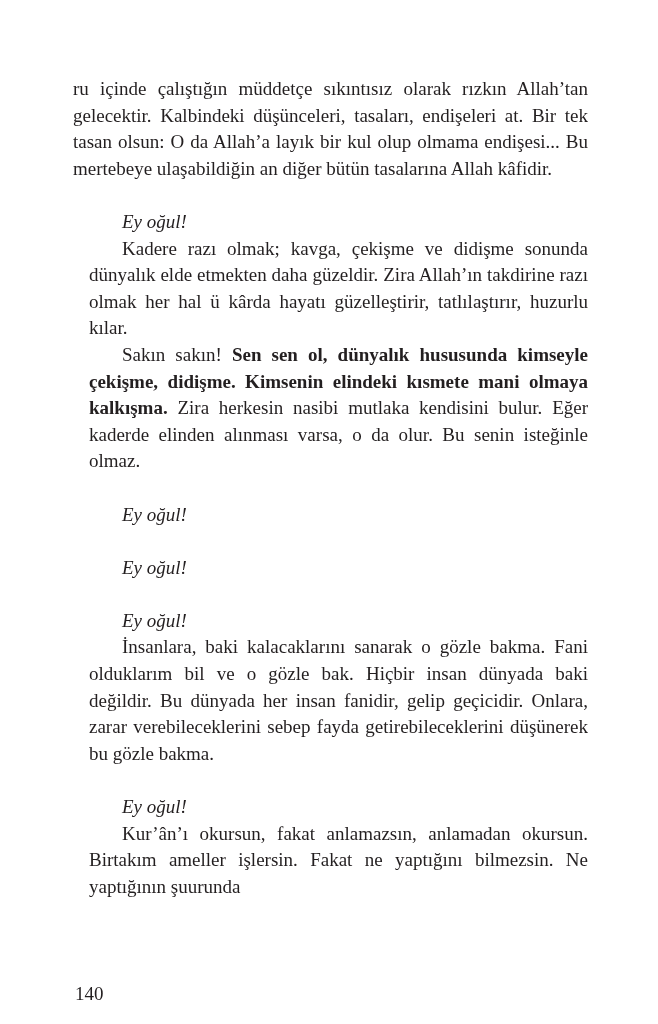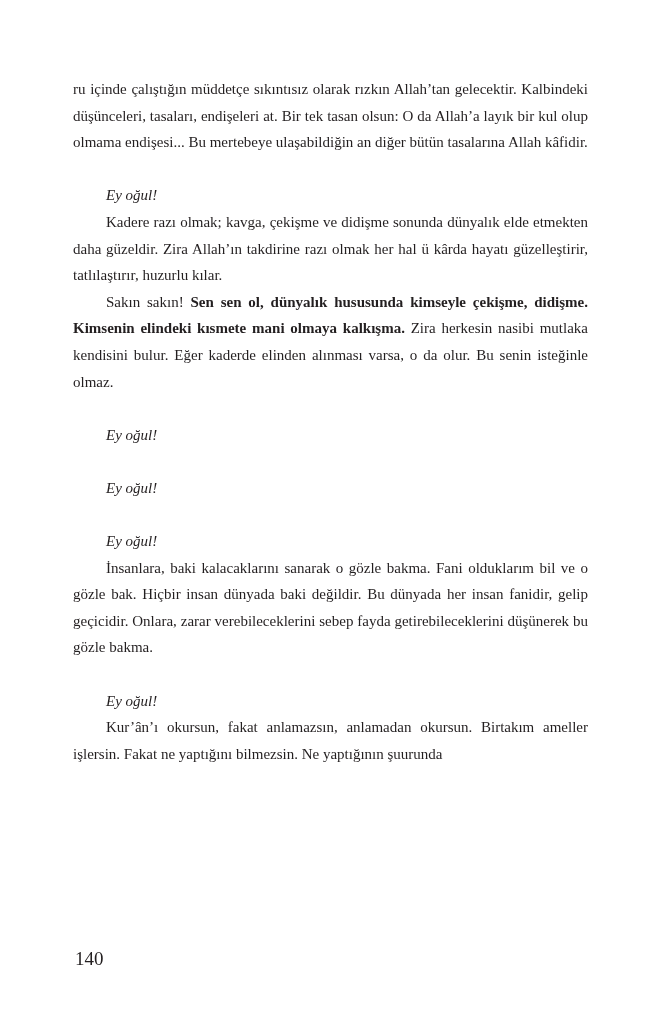--- a/index.html
+++ b/index.html
@@ -13,46 +13,47 @@
       position: relative;
       overflow: hidden;
       font-family: "Liberation Serif", "DejaVu Serif", serif;
       color: #231f20;
     }
     .page-body {
       position: absolute;
       left: 73px;
       top: 76px;
       width: 515px;
-      font-size: 15px;
+      font-size: 19px;
       line-height: 26.6px;
       text-align: justify;
     }
     .para {
       margin: 0;
       text-indent: 0;
     }
     .para.indent {
       text-indent: 33px;
     }
     .heading {
       margin: 0;
       font-style: italic;
       text-indent: 33px;
     }
     .section {
       margin-top: 26.6px;
+      margin-left: 16px;
     }
     .bold {
       font-weight: bold;
     }
     .page-number {
       position: absolute;
       left: 75px;
-      top: 947px;
+      top: 982px;
       font-size: 19px;
       line-height: 24px;
     }
   </style>
 </head>
 <body>
 
 <div class="page-body">
 
   <p class="para">ru içinde çalıştığın müddetçe sıkıntısız olarak rızkın Allah’tan gelecektir. Kalbindeki düşünceleri, tasaları, endişeleri at. Bir tek tasan olsun: O da Allah’a layık bir kul olup olmama endişesi... Bu mertebeye ulaşabildiğin an diğer bütün tasalarına Allah kâfidir.</p>

